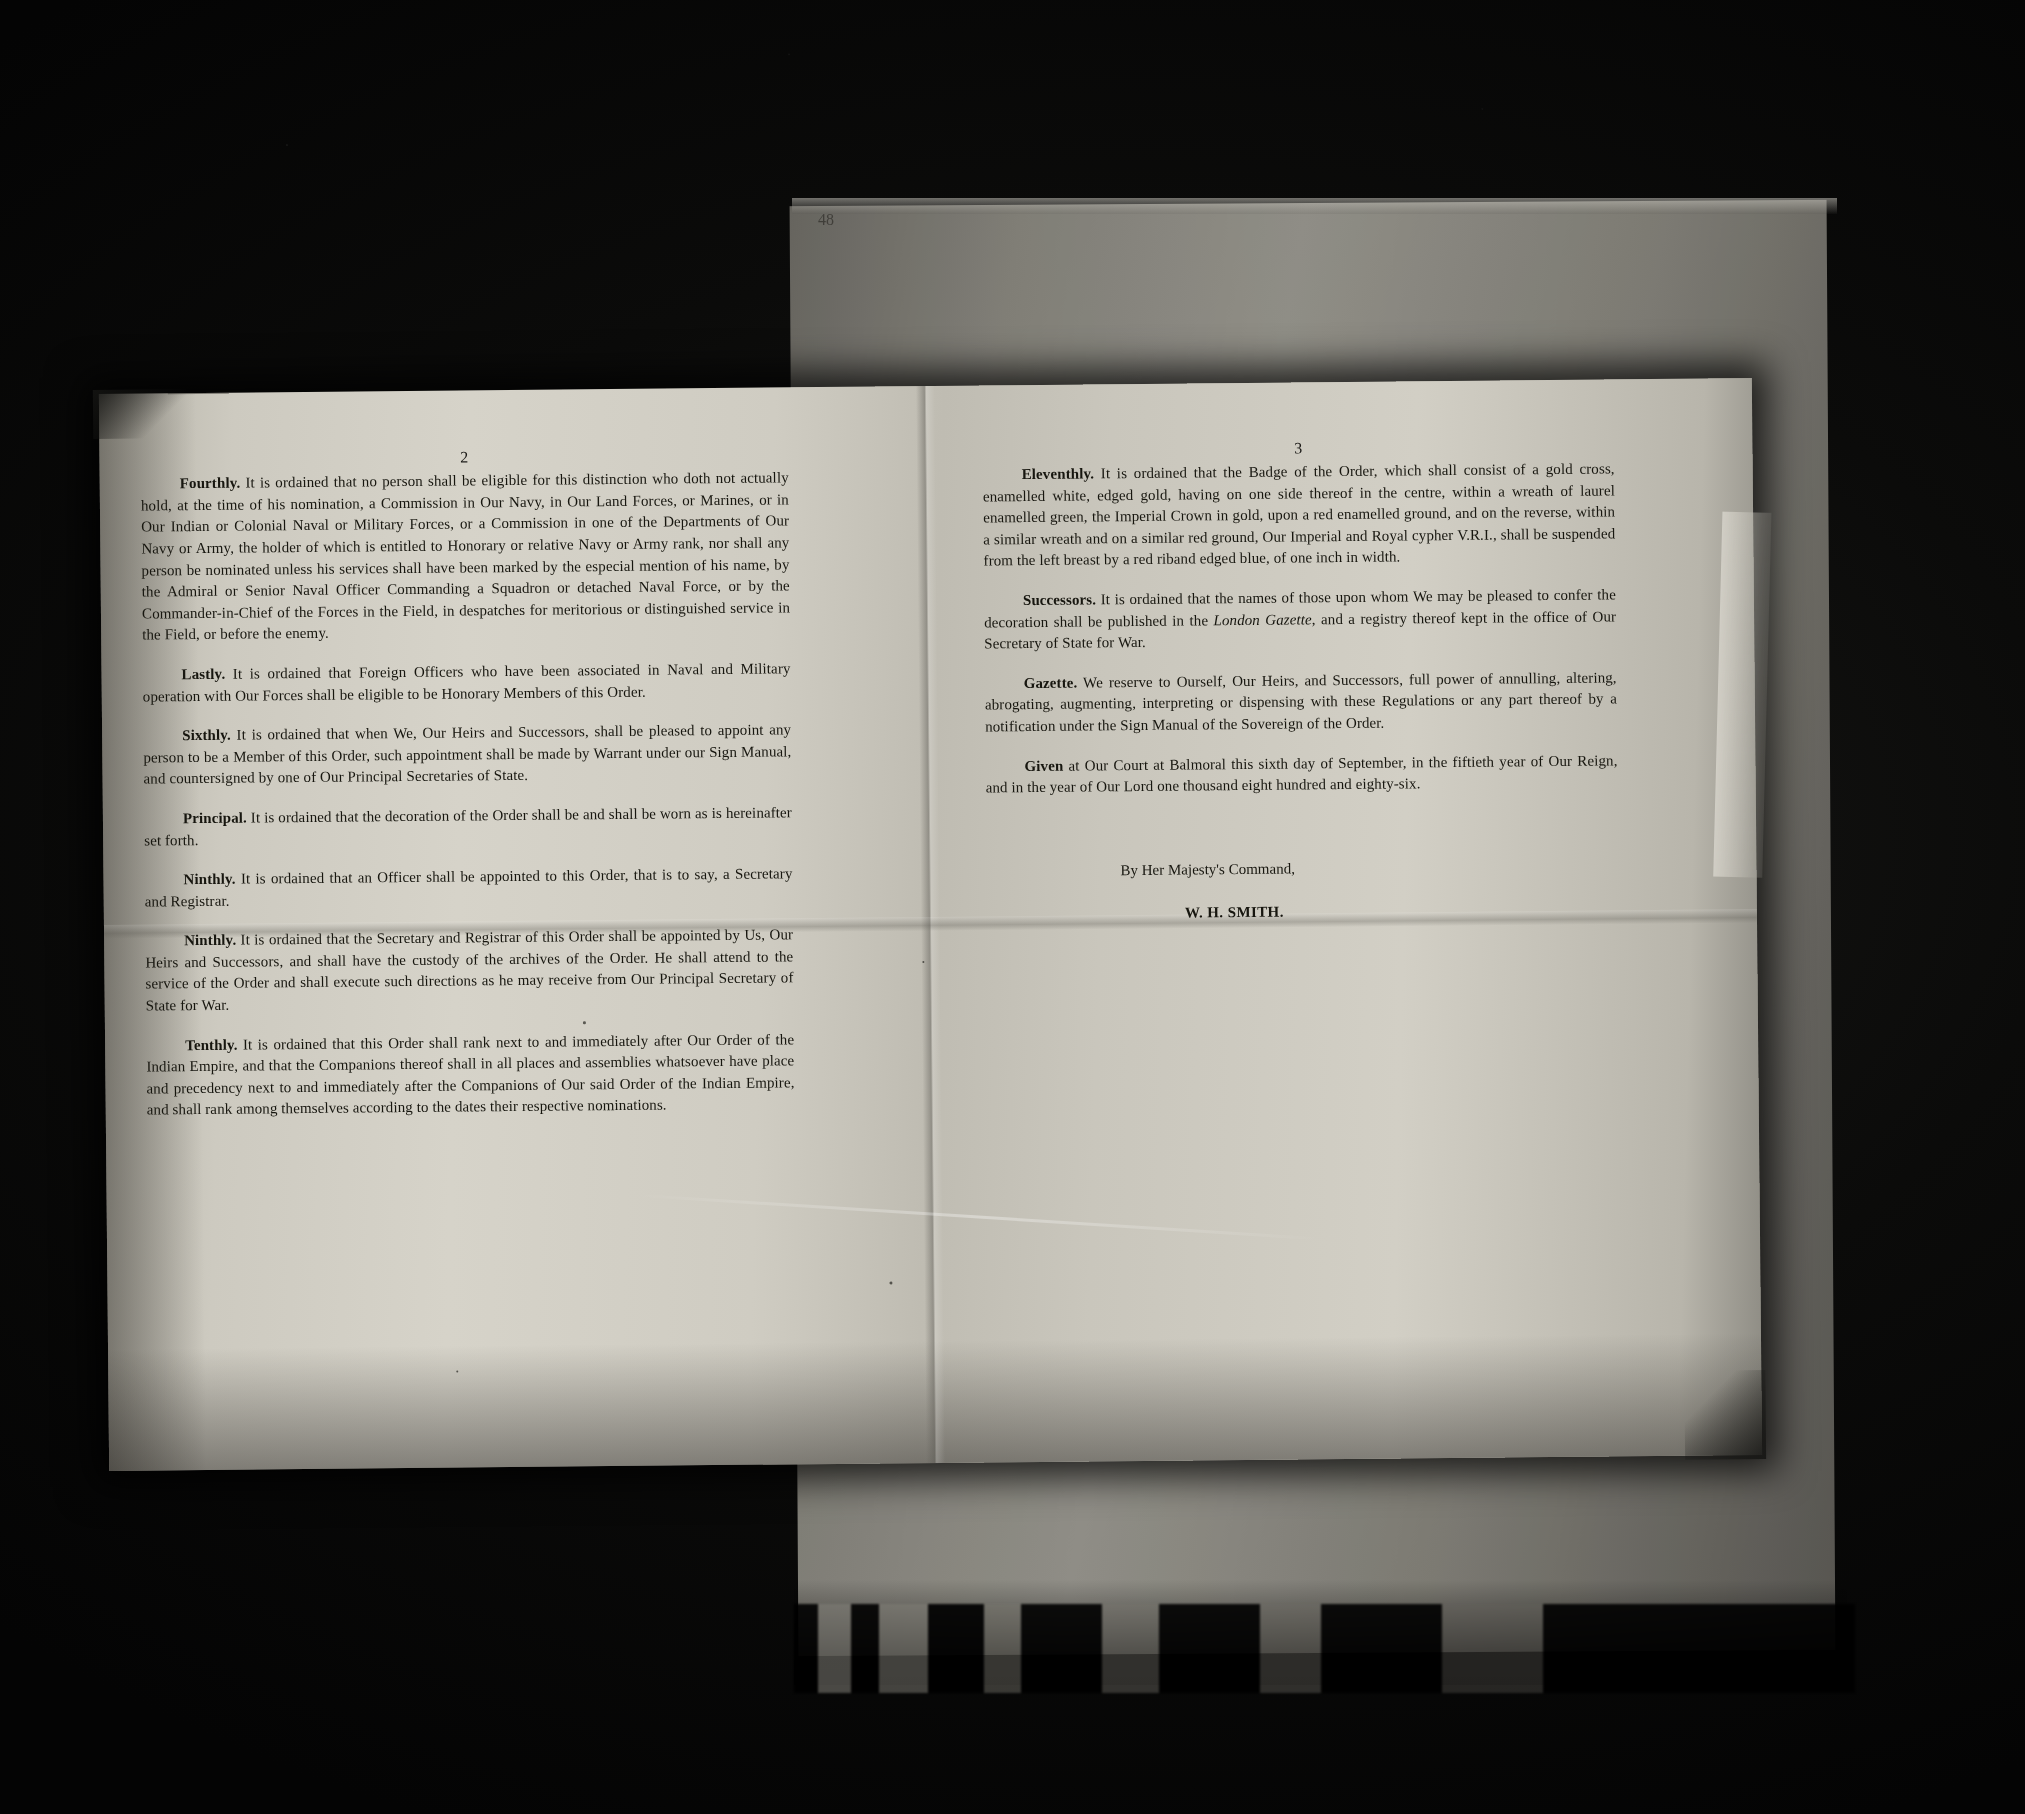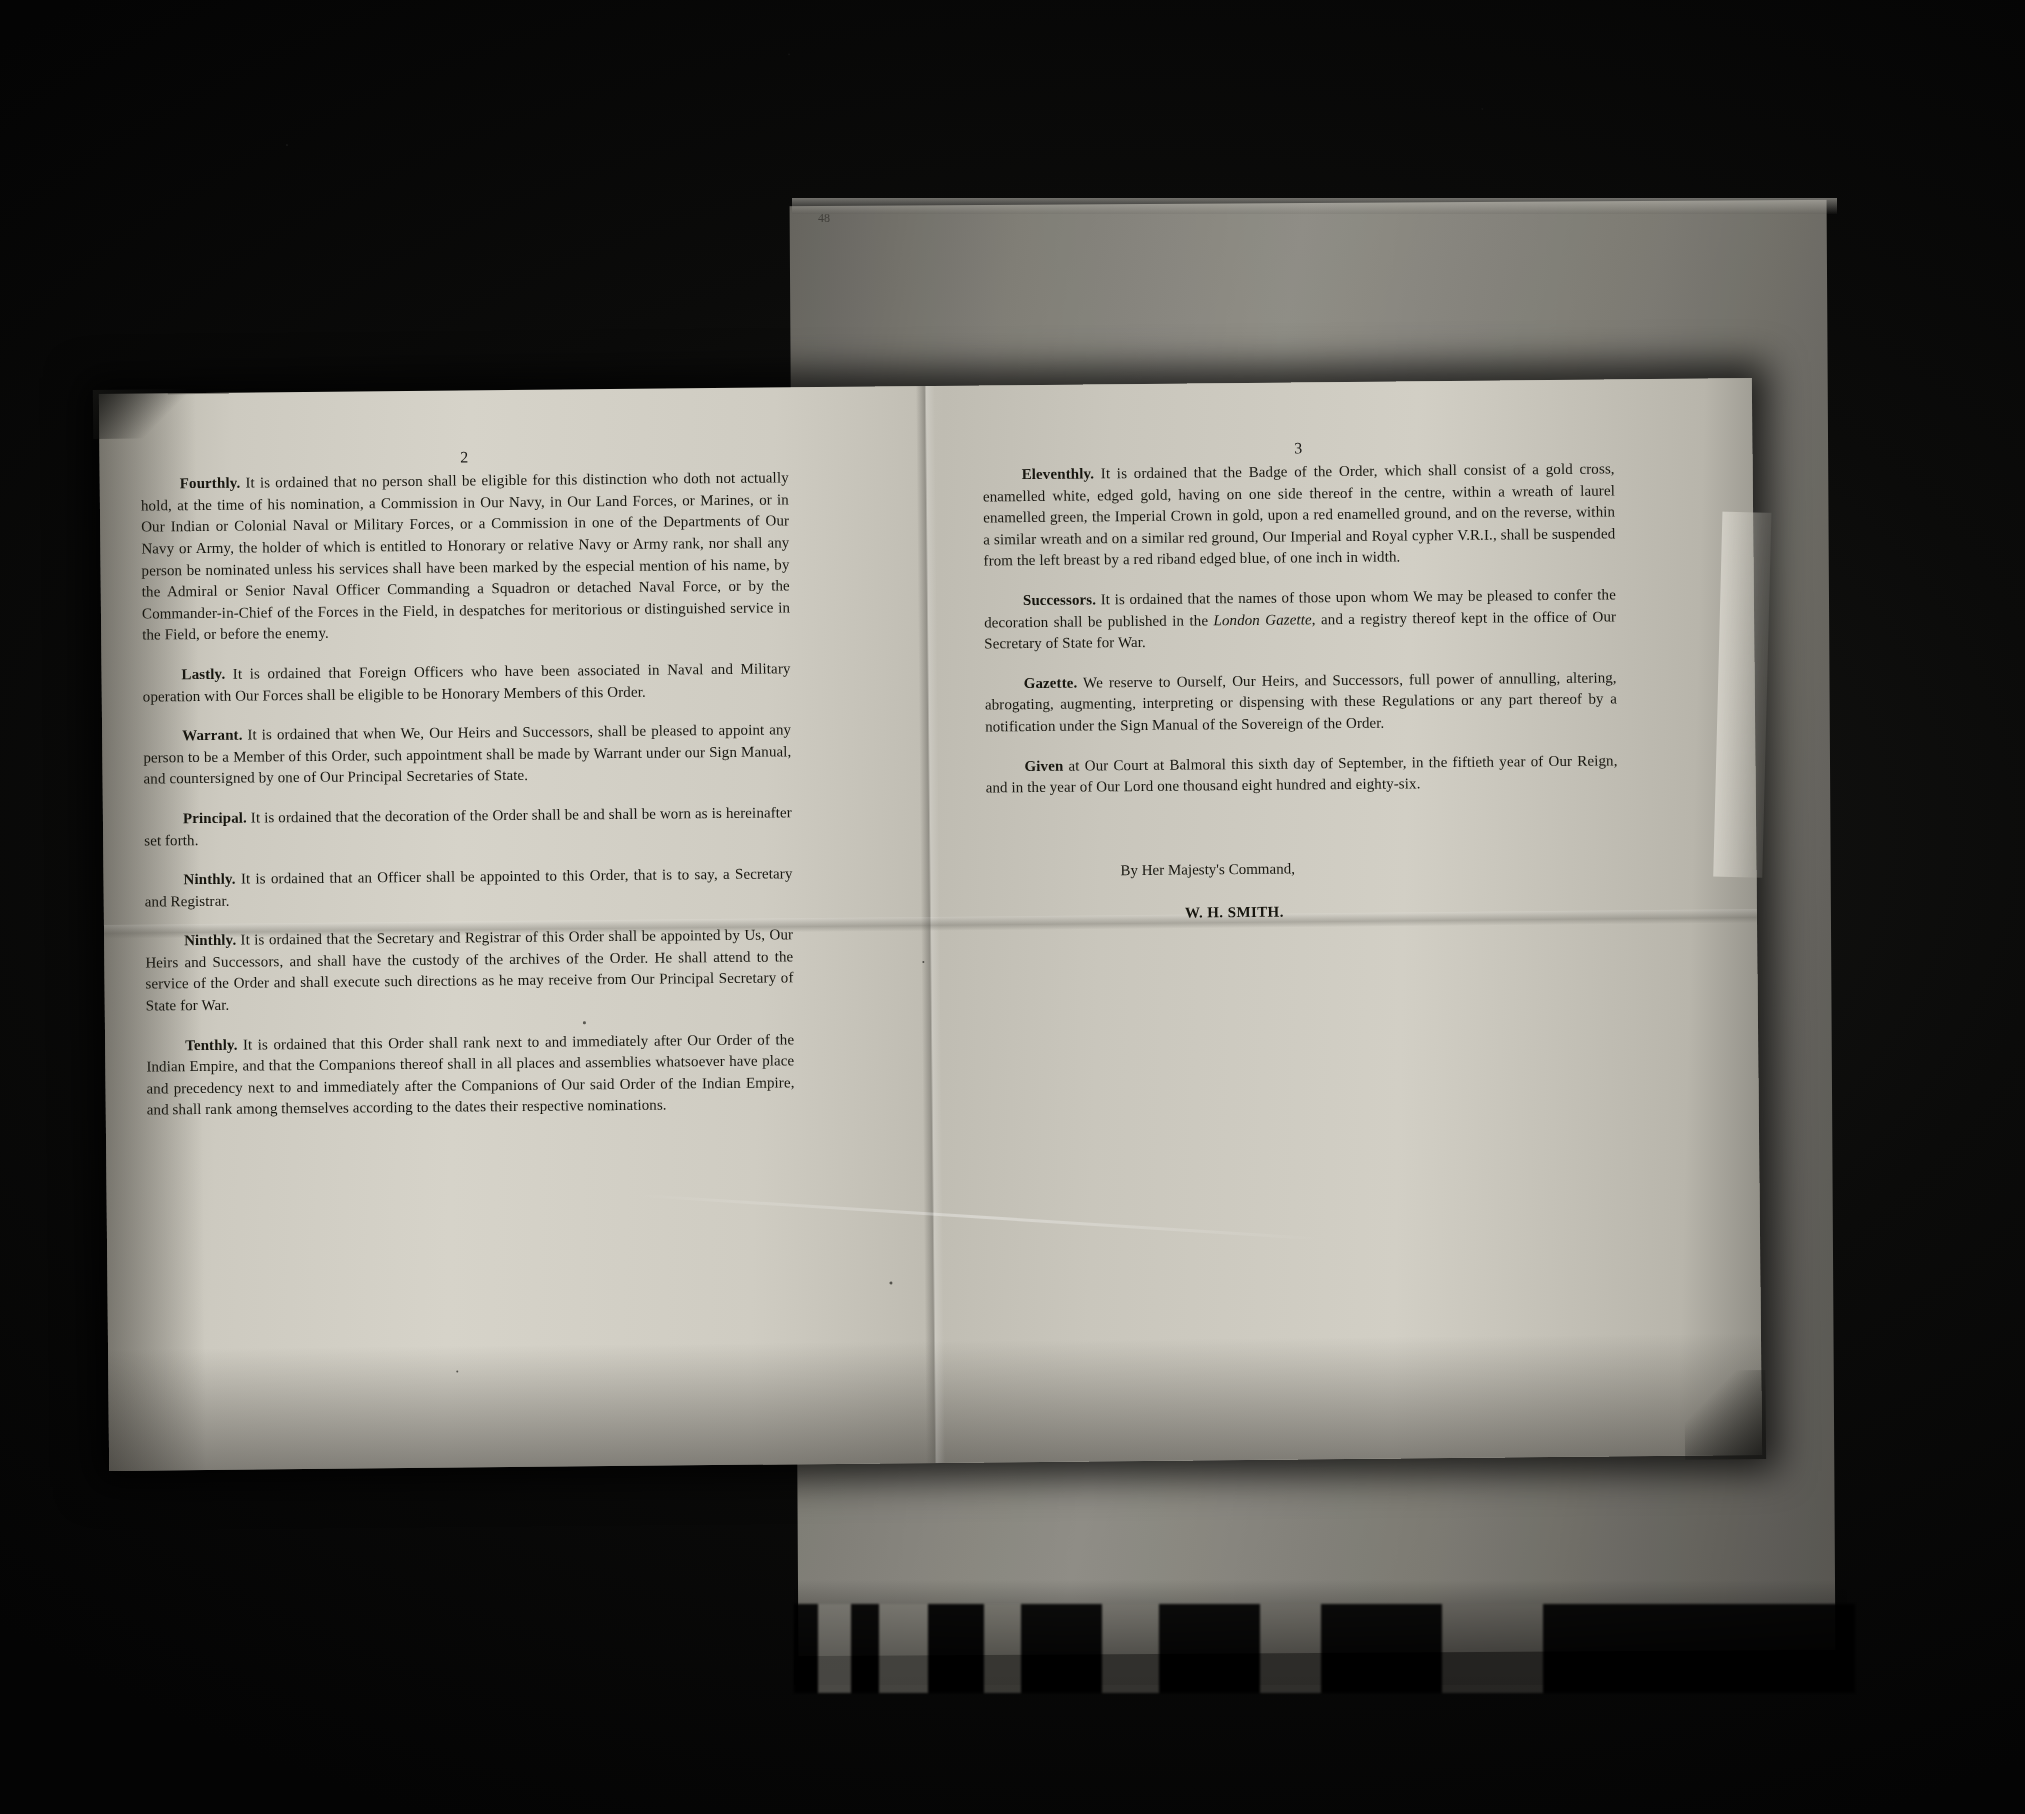--- a/index.html
+++ b/index.html
@@ -217,21 +217,21 @@
     color: #17160f;
   }
   .signoff .cmd { margin-left: 134px; }
   .signoff .name { margin-left: 198px; margin-top: 21px; font-weight: bold; letter-spacing: 0.4px; }
 
   
   .mount-folio {
     position: absolute;
     left: 818px;
     top: 211px;
-    font-size: 12px;
+    font-size: 16px;
     color: rgba(30,28,24,0.55);
     font-family: "Liberation Serif", serif;
   }
 
   
   .speck { position: absolute; background: rgba(25,24,20,0.65); border-radius: 50%; }
 </style>
 </head>
 <body>
 
@@ -260,21 +260,21 @@
   <div class="speck" style="left:348px;top:980px;width:2.4px;height:2.4px;"></div>
   <div class="speck" style="left:782px;top:895px;width:3.2px;height:3.2px;"></div>
   <div class="speck" style="left:818px;top:575px;width:2.4px;height:2.4px;"></div>
 
   <div class="page-col left">
     <div class="folio-rule"></div>
     <div class="folio">2</div>
 
     <p class="para"><span class="lead">Fourthly.</span> It is ordained that no person shall be eligible for this distinction who doth not actually hold, at the time of his nomination, a Commission in Our Navy, in Our Land Forces, or Marines, or in Our Indian or Colonial Naval or Military Forces, or a Commission in one of the Departments of Our Navy or Army, the holder of which is entitled to Honorary or relative Navy or Army rank, nor shall any person be nominated unless his services shall have been marked by the especial mention of his name, by the Admiral or Senior Naval Officer Commanding a Squadron or detached Naval Force, or by the Commander-in-Chief of the Forces in the Field, in despatches for meritorious or distinguished service in the Field, or before the enemy.</p>
     <p class="para"><span class="lead">Lastly.</span> It is ordained that Foreign Officers who have been associated in Naval and Military operation with Our Forces shall be eligible to be Honorary Members of this Order.</p>
-    <p class="para"><span class="lead">Warrant.</span> It is ordained that when We, Our Heirs and Successors, shall be pleased to appoint any person to be a Member of this Order, such appointment shall be made by Warrant under our Sign Manual, and countersigned by one of Our Principal Secretaries of State.</p>
+    <p class="para"><span class="lead">Sixthly.</span> It is ordained that when We, Our Heirs and Successors, shall be pleased to appoint any person to be a Member of this Order, such appointment shall be made by Warrant under our Sign Manual, and countersigned by one of Our Principal Secretaries of State.</p>
     <p class="para"><span class="lead">Principal.</span> It is ordained that the decoration of the Order shall be and shall be worn as is hereinafter set forth.</p>
     <p class="para"><span class="lead">Ninthly.</span> It is ordained that an Officer shall be appointed to this Order, that is to say, a Secretary and Registrar.</p>
     <p class="para"><span class="lead">Ninthly.</span> It is ordained that the Secretary and Registrar of this Order shall be appointed by Us, Our Heirs and Successors, and shall have the custody of the archives of the Order. He shall attend to the service of the Order and shall execute such directions as he may receive from Our Principal Secretary of State for War.</p>
     <p class="para"><span class="lead">Tenthly.</span> It is ordained that this Order shall rank next to and immediately after Our Order of the Indian Empire, and that the Companions thereof shall in all places and assemblies whatsoever have place and precedency next to and immediately after the Companions of Our said Order of the Indian Empire, and shall rank among themselves according to the dates their respective nominations.</p>
   </div>
 
   <div class="page-col right">
     <div class="folio">3</div>
 
     <p class="para"><span class="lead">Eleventhly.</span> It is ordained that the Badge of the Order, which shall consist of a gold cross, enamelled white, edged gold, having on one side thereof in the centre, within a wreath of laurel enamelled green, the Imperial Crown in gold, upon a red enamelled ground, and on the reverse, within a similar wreath and on a similar red ground, Our Imperial and Royal cypher V.R.I., shall be suspended from the left breast by a red riband edged blue, of one inch in width.</p>

